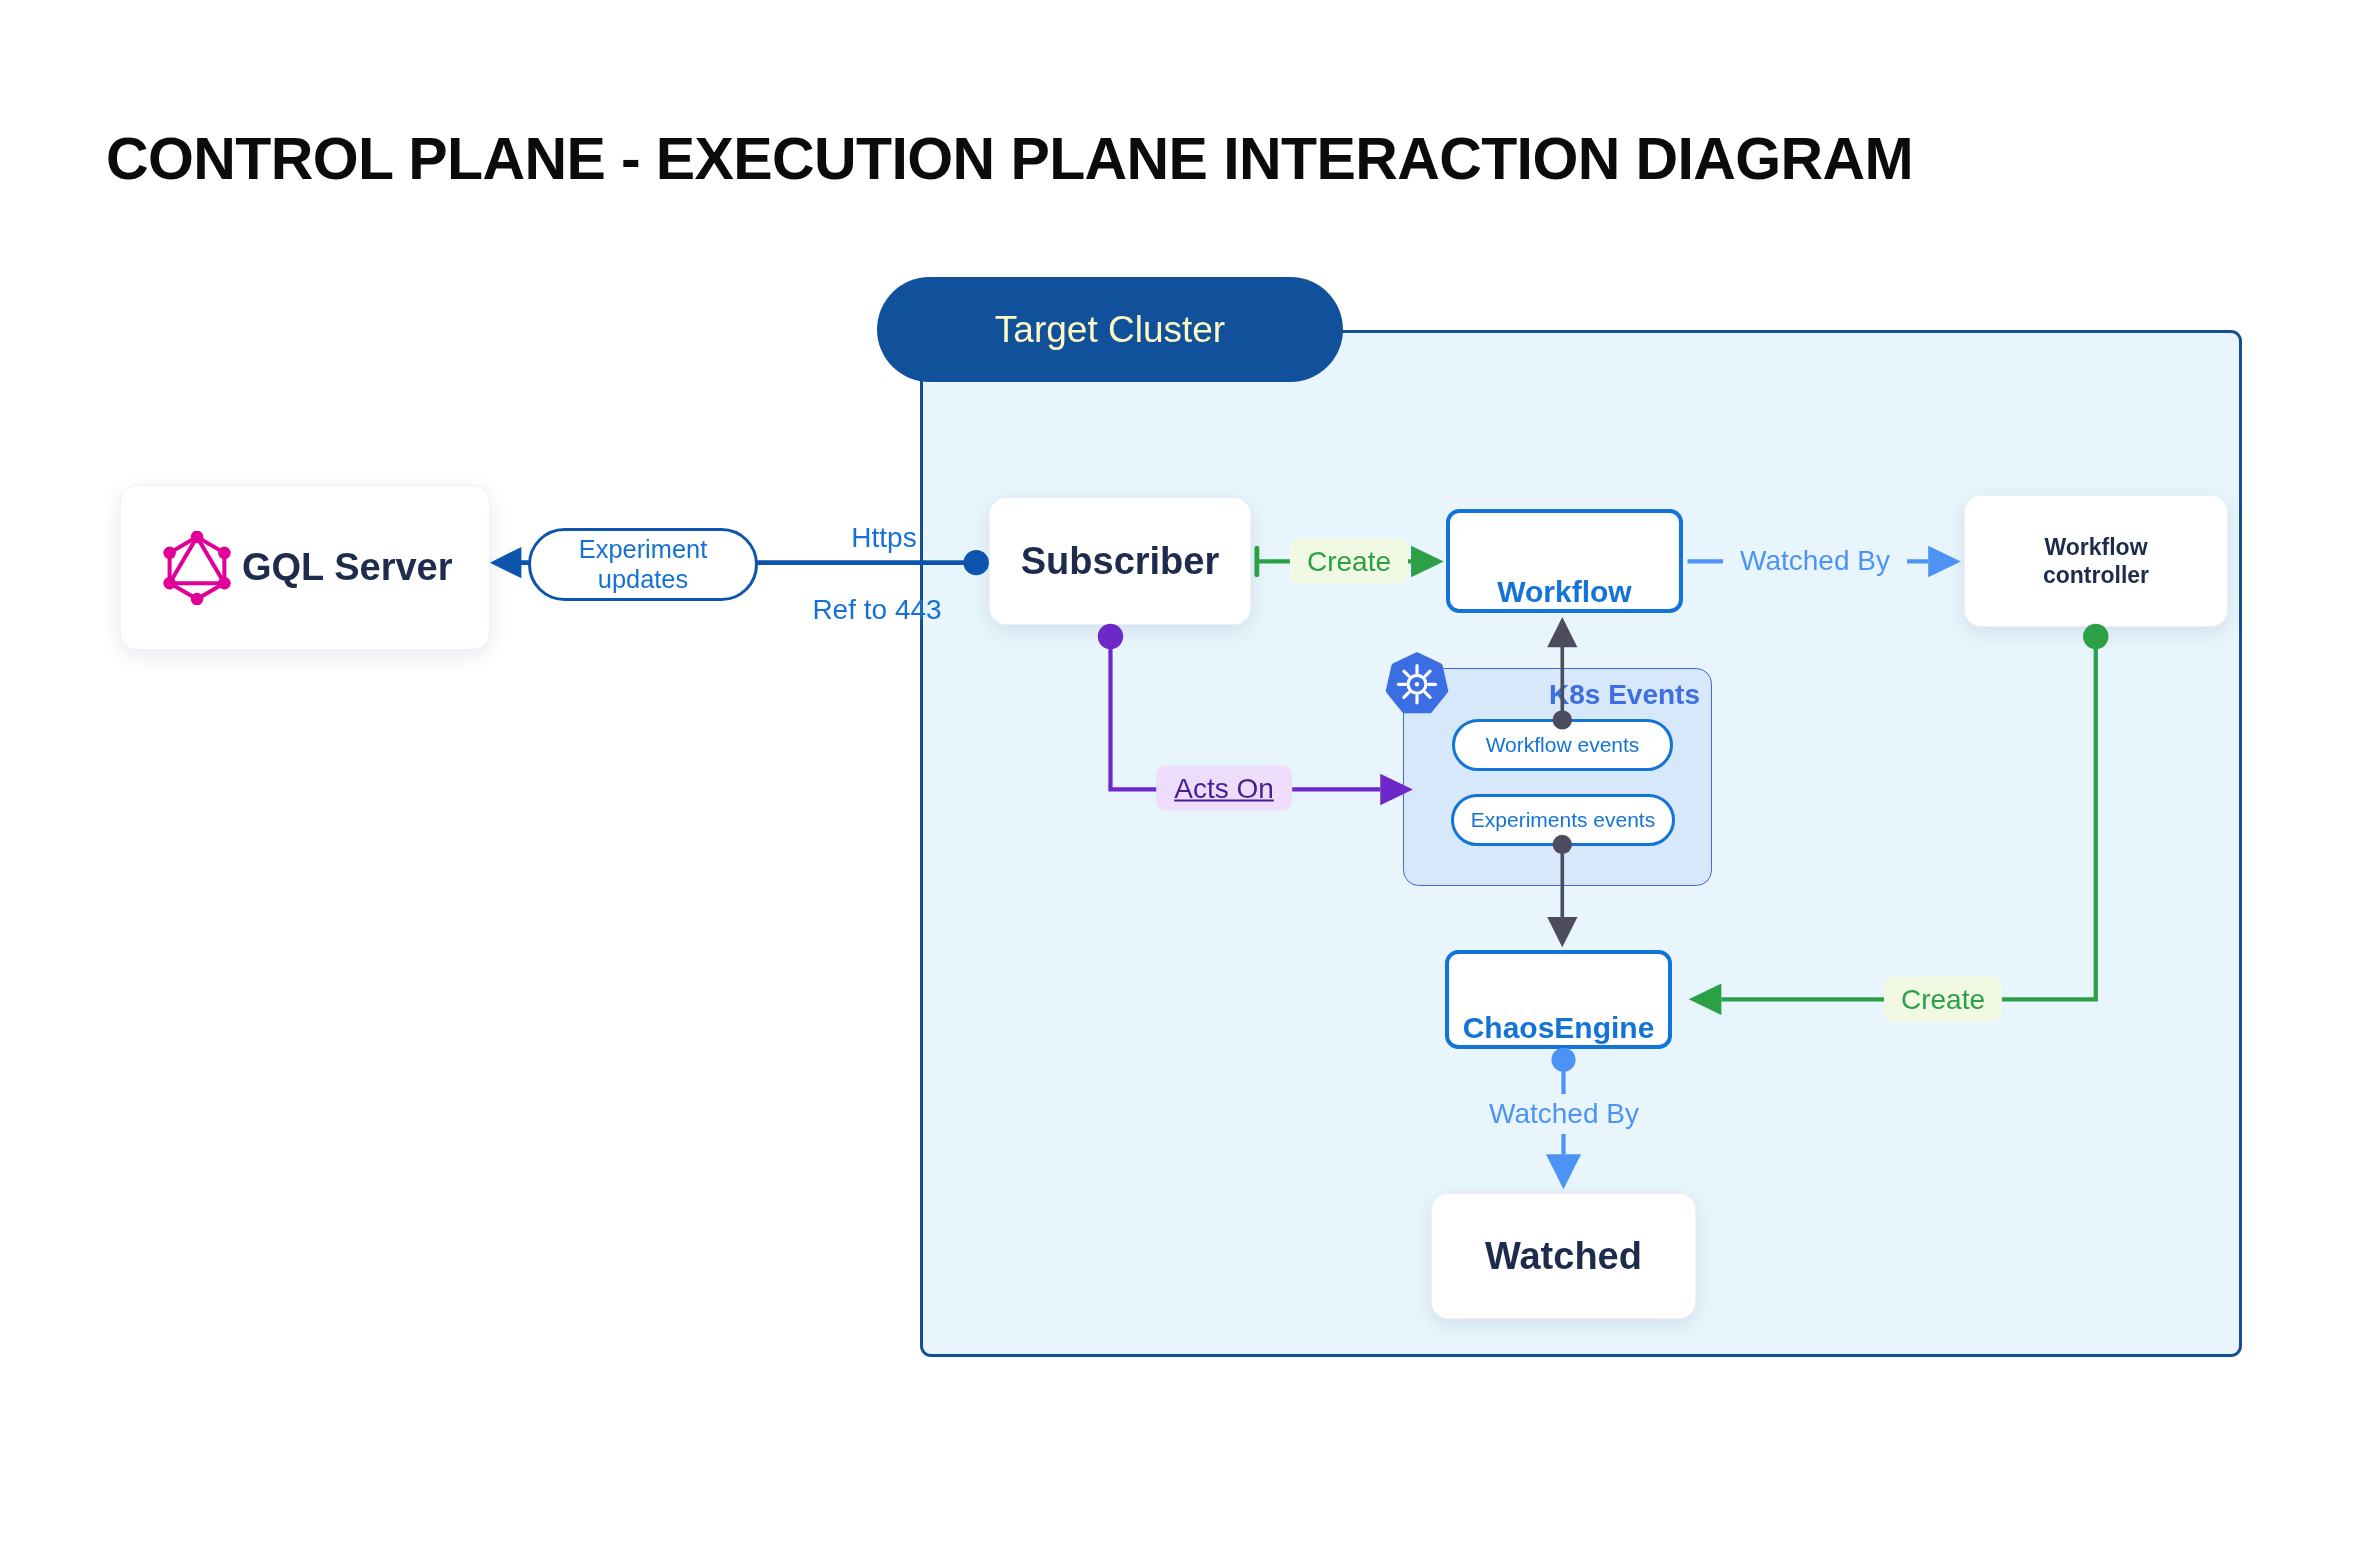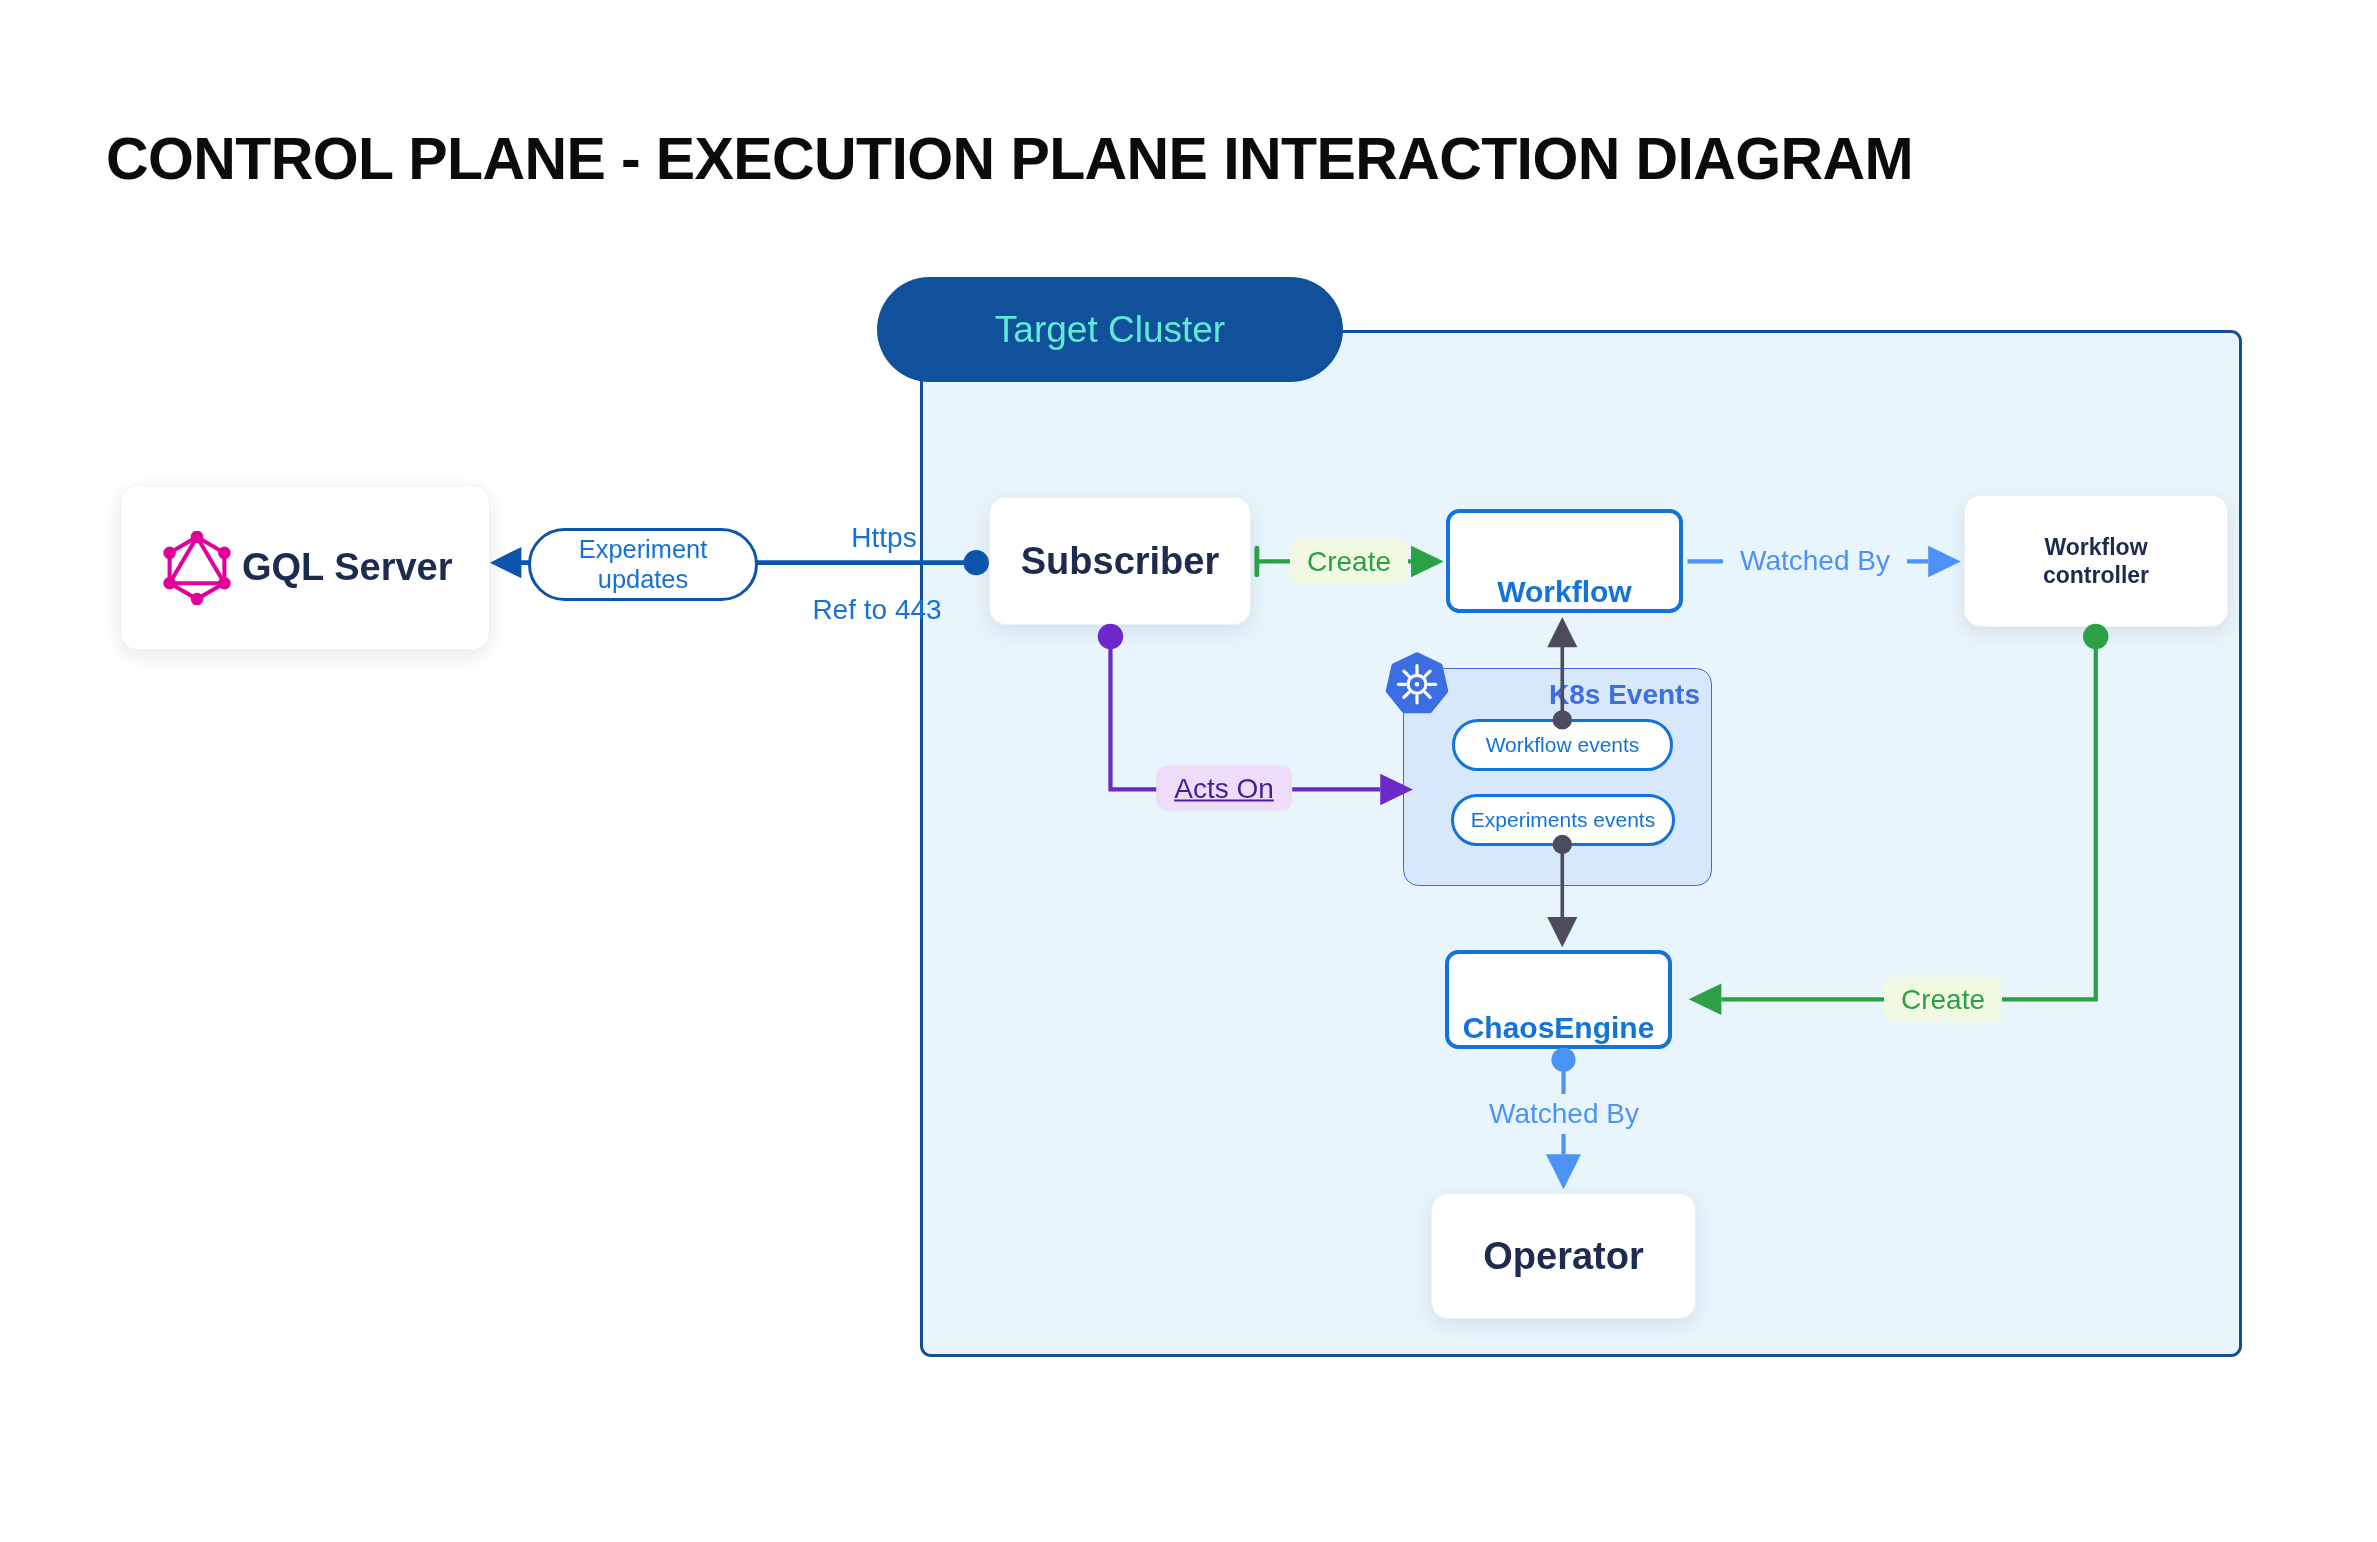--- a/index.html
+++ b/index.html
@@ -43,21 +43,21 @@
     left:920px;top:330px;width:1322px;height:1027px;
     background:var(--cluster-bg);
     border:3.6px solid var(--cluster-border);
     border-radius:11px;
     z-index:1;
   }
   .target-pill{
     left:877px;top:277px;width:466px;height:105px;
     background:var(--pill-dark-bg);
     border-radius:54px;
-    color:#5eead4;font-size:37px;font-weight:500;
+    color:#fef9c3;font-size:37px;font-weight:500;
     display:flex;align-items:center;justify-content:center;
     z-index:6;
   }
 
   .card{
     background:#fff;border-radius:17px;
     box-shadow:0 6px 20.6px rgba(18,42,84,.10);
     border:0.6px solid #EDF1F6;
     display:flex;align-items:center;justify-content:center;
     z-index:3;
@@ -208,21 +208,21 @@
 </div>
 <div class="abs event-pill event-pill-2">
   <span>Experiments events</span>
 </div>
 
 <div class="abs blue-node chaos-node">
   <span>ChaosEngine</span>
 </div>
 
 <div class="abs card operator-card">
-  <span class="card-label">Operator</span>
+  <span class="card-label">Watched</span>
 </div>
 
 <svg class="abs wires" width="2377" height="1542" viewBox="0 0 3930 2549">
 
   <g>
     <polygon class="fill-blue" points="810,930 862,904 862,956"></polygon>
     <path class="wire-blue" stroke-width="8" d="M860 930 H876"></path>
     <path class="wire-blue" stroke-width="8" d="M1251 930 H1614"></path>
     <circle class="fill-blue" cx="1614" cy="930" r="21"></circle>
   </g>

